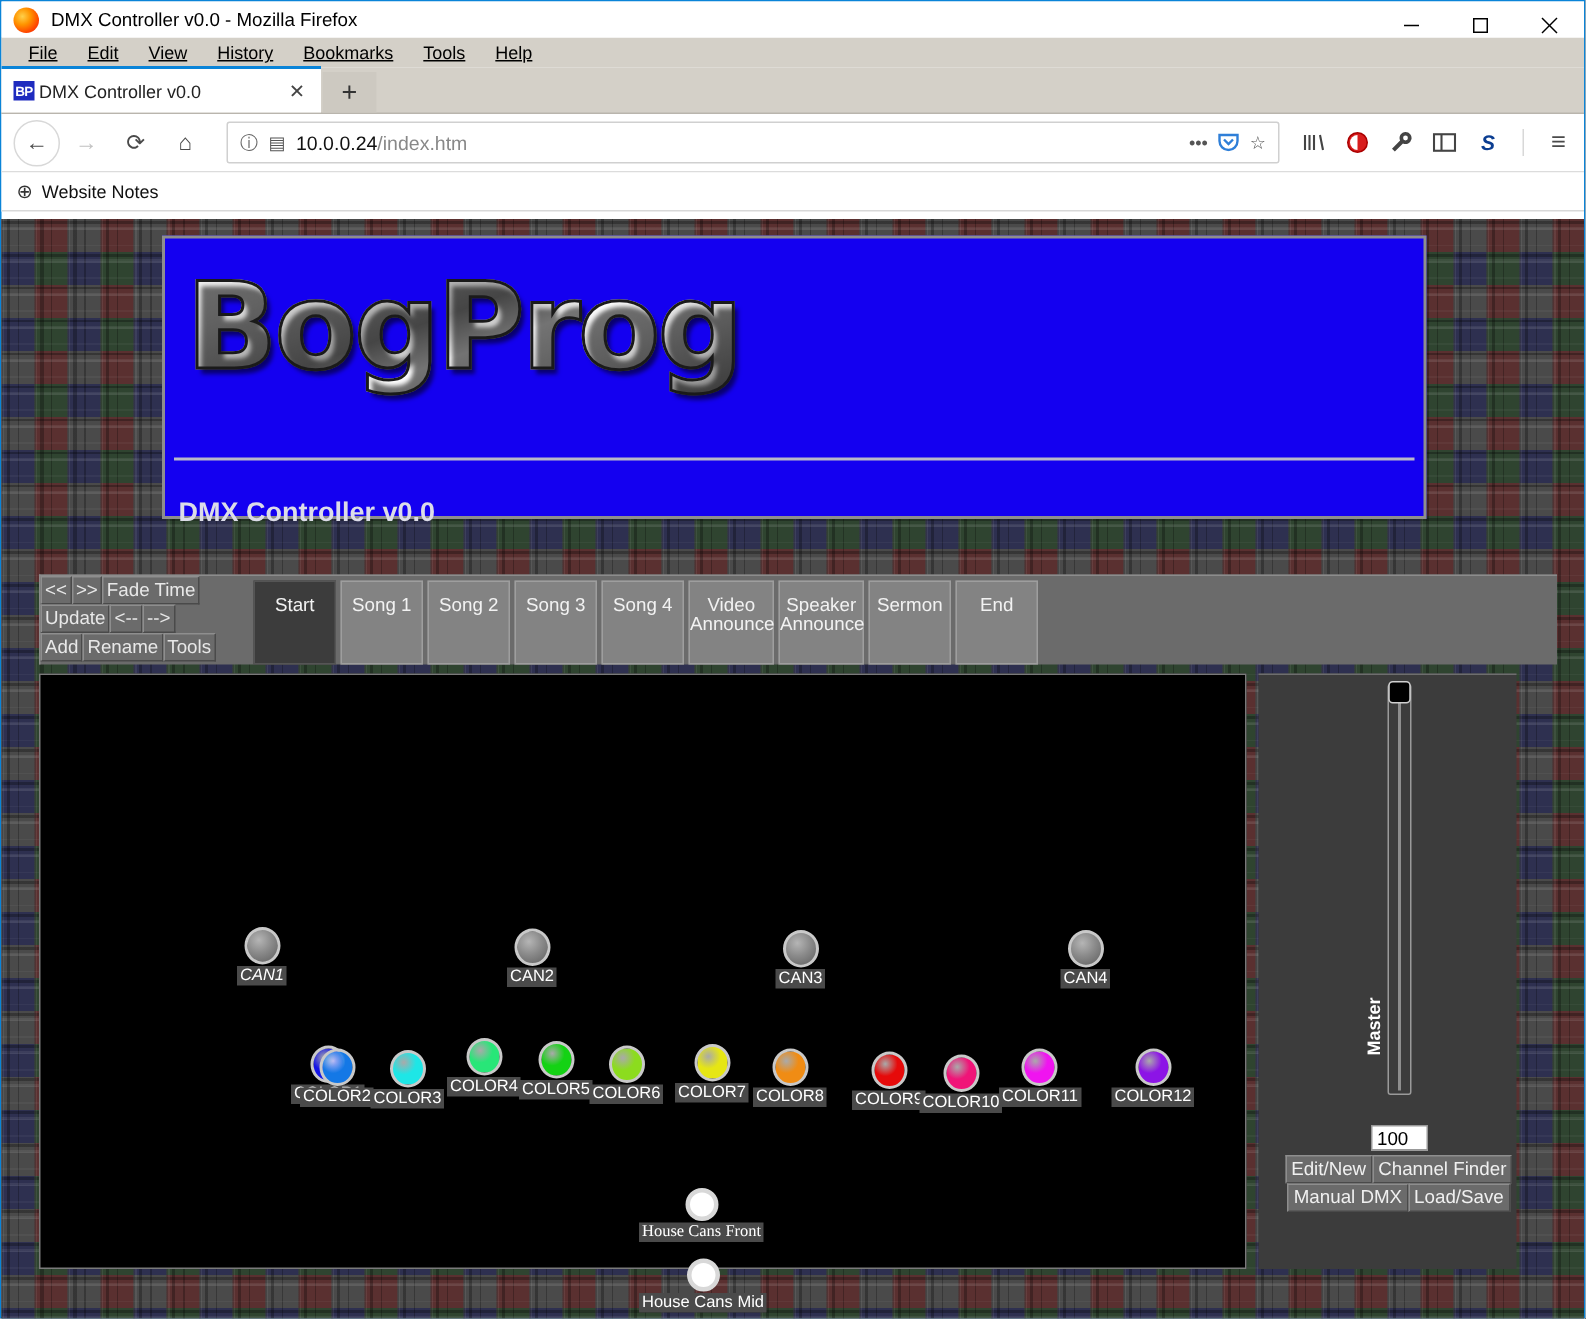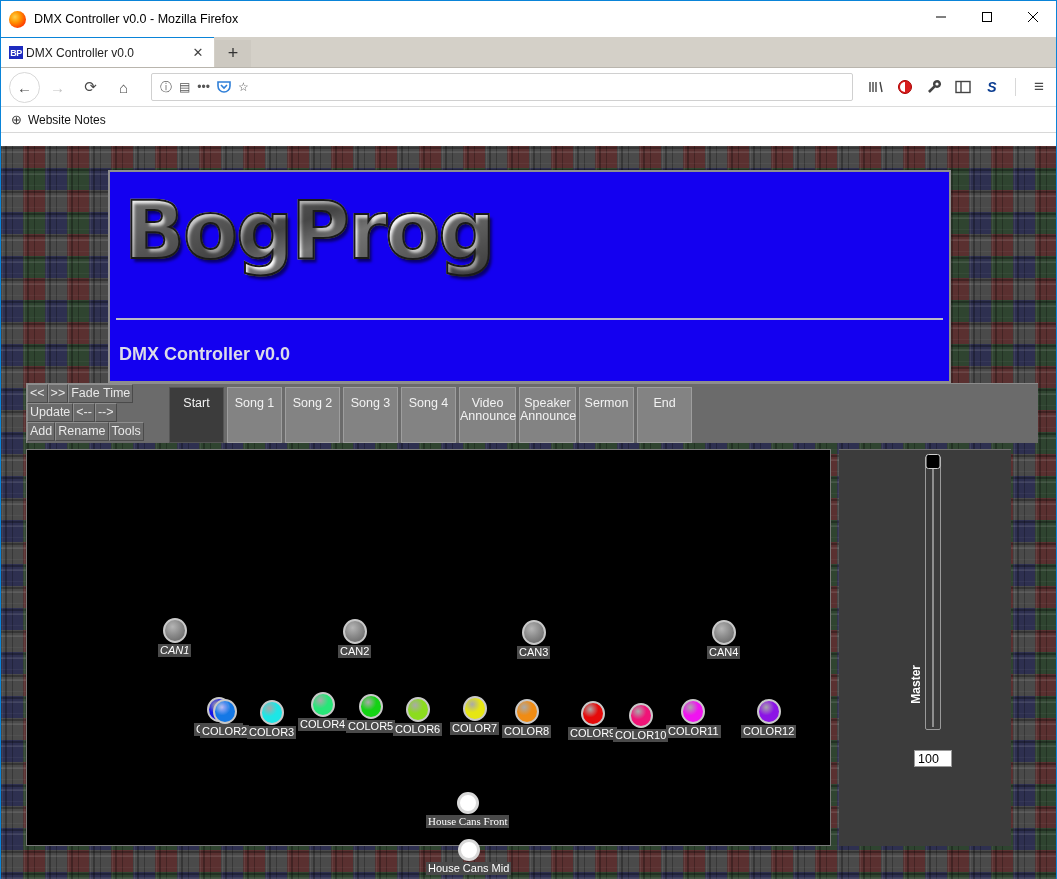--- a/index.html
+++ b/index.html
@@ -7,21 +7,21 @@
   body {
     font-family: "Liberation Sans", sans-serif;
     font-size: 12px;
     background:#fff;
   }
 
   
   #window { width:1057px; height:879px; position:relative;
             border:1px solid #0a84d8; background:#fff; }
 
-  .titlebar { height:36px; background:#fff; display:flex; align-items:center;
+  .titlebar { height:24px; background:#fff; display:flex; align-items:center;
               padding-left:8px; position:relative; }
   .ff-logo { width:17px; height:17px; border-radius:50%;
              background:radial-gradient(circle at 35% 35%, #ffd04a 0%, #ff9500 35%, #ff4500 70%, #e02b1d 100%);
              margin-right:8px; flex:none; }
   .title-text { font-size:12.5px; color:#000; }
   .wincontrols { position:absolute; right:0; top:0; height:31px; display:flex; }
   .wc { width:46px; height:31px; display:flex; align-items:center; justify-content:center;
         font-size:13px; color:#000; }
   .wc svg { display:block; }
 
@@ -73,21 +73,21 @@
           background-size: auto, auto, 44px 44px;
   }
   .maze {
     position:absolute; inset:0;
     background-image:
       repeating-linear-gradient(90deg, rgba(255,255,255,.07) 0 2px, transparent 2px 4px, rgba(0,0,0,.28) 4px 6px, transparent 6px 22px),
       repeating-linear-gradient(0deg, rgba(255,255,255,.07) 0 2px, transparent 2px 4px, rgba(0,0,0,.28) 4px 6px, transparent 6px 22px);
     pointer-events:none;
   }
 
-  .banner { position:absolute; left:107px; top:24px; width:843px; height:213px;
+  .banner { position:absolute; left:107px; top:11px; width:843px; height:189px;
             background:#1400f0; border:2px solid #8e8e8e; }
   .logo-text { position:absolute; left:14px; top:12px; font-size:80px; font-weight:bold;
                font-family:"DejaVu Sans", sans-serif; letter-spacing:-2px;
                background:linear-gradient(160deg,#ffffff 0%,#d9d9d9 22%,#9a9a9a 45%,#ffffff 58%,#cfcfcf 75%,#7d7d7d 100%);
                -webkit-background-clip:text; background-clip:text; color:transparent;
                -webkit-text-stroke:2px #1a1a1a;
                text-shadow:3px 4px 3px rgba(0,0,0,.55);
                white-space:nowrap; }
   .banner-rule { position:absolute; left:6px; right:6px; top:146px; height:2px;
                  background:#b9b9c8; }
@@ -158,38 +158,48 @@
       </div>
       <div class="wc">
         <svg width="12" height="12">
             <line x1="1" y1="1" x2="11" y2="11" stroke="#000" stroke-width="1"></line>
             <line x1="11" y1="1" x2="1" y2="11" stroke="#000" stroke-width="1"></line>
           </svg>
       </div>
     </div>
   </div>
 
+  <div class="menubar">
+    <div class="mi"><u>File</u></div>
+    <div class="mi"><u>Edit</u></div>
+    <div class="mi"><u>View</u></div>
+    <div class="mi"><u>History</u></div>
+    <div class="mi"><u>Bookmarks</u></div>
+    <div class="mi"><u>Tools</u></div>
+    <div class="mi"><u>Help</u></div>
+  </div>
 
   <div class="tabstrip">
     <div class="browser-tab">
       <div class="favicon">BP</div>
       <div class="tab-title">DMX Controller v0.0</div>
       <div class="tab-close">✕</div>
     </div>
     <div class="newtab">+</div>
   </div>
 
   <div class="navbar">
     <div class="navbtn back">←</div>
     <div class="navbtn dim">→</div>
     <div class="navbtn">⟳</div>
     <div class="navbtn">⌂</div>
     <div class="urlbar">
       <span class="url-ident">ⓘ</span>
       <span class="url-ico">▤</span>
+      <span class="url-text"><span>10.0.0.24</span><span class="path">/index.htm</span></span>
       <span class="url-ico">•••</span>
       <span class="url-ico">
         <svg width="14" height="14" viewBox="0 0 14 14">
             <path d="M1 3h12v4a6 6 0 0 1-12 0z" fill="none" stroke="#2f7fd8" stroke-width="1.6"></path>
             <path d="M4 6l3 3 3-3" fill="none" stroke="#2f7fd8" stroke-width="1.6"></path>
           </svg>
       </span>
       <span class="url-ico">☆</span>
     </div>
     <div class="tbicons">
@@ -367,16 +377,26 @@
         </div>
       </div>
 
     <div class="rightpanel">
       <div class="sliderTrack">
         <div class="sliderRail"></div>
         <div class="sliderThumb"></div>
       </div>
       <div class="masterLbl">Master</div>
       <div class="valbox">100</div>
+      <div class="rbtns">
+        <div class="rrow">
+          <div class="rbtn">Edit/New</div>
+          <div class="rbtn">Channel Finder</div>
+        </div>
+        <div class="rrow">
+          <div class="rbtn">Manual DMX</div>
+          <div class="rbtn">Load/Save</div>
+        </div>
+      </div>
     </div>
 
   </div>
 </div>
 
 </body></html>

